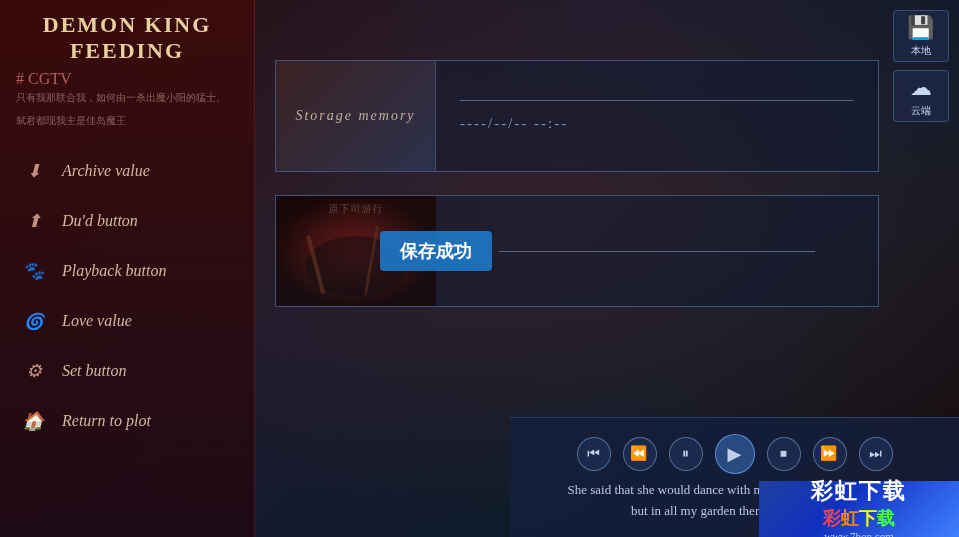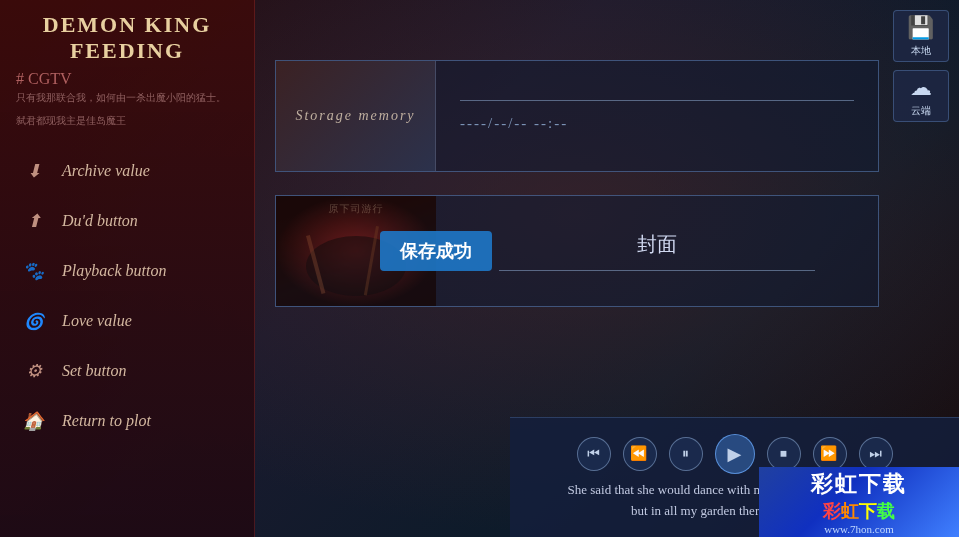--- a/index.html
+++ b/index.html
@@ -335,21 +335,21 @@
       text-align: center;
       line-height: 1.6;
     }
 
     
     .watermark {
       position: absolute;
       bottom: 0;
       right: 0;
       width: 200px;
-      height: 70px;
+      height: 56px;
       background: linear-gradient(135deg, #2040a0 0%, #1030c0 40%, #4080ff 100%);
       z-index: 30;
       display: flex;
       flex-direction: column;
       align-items: center;
       justify-content: center;
       padding: 0;
     }
     .wm-top {
       color: #fff;
@@ -452,21 +452,20 @@
             <ellipse cx="80" cy="70" rx="50" ry="30" fill="rgba(20,10,10,0.6)"></ellipse>
             <rect x="30" y="40" width="4" height="60" fill="rgba(180,100,60,0.4)" transform="rotate(-15 30 40)"></rect>
             <rect x="100" y="30" width="3" height="70" fill="rgba(150,80,40,0.4)" transform="rotate(10 100 30)"></rect>
           </svg>
         </div>
       </div>
 
       <div class="save-success-badge">保存成功</div>
 
       <div class="slot-info-2">
-        <div class="slot-title-2">封面</div>
         <div class="slot-line-2"></div>
       </div>
     </div>
 
   </div>
 
   <div class="player-bar">
     <div class="player-controls">
       <div class="ctrl-btn">⏮</div>
       <div class="ctrl-btn">⏪</div>

